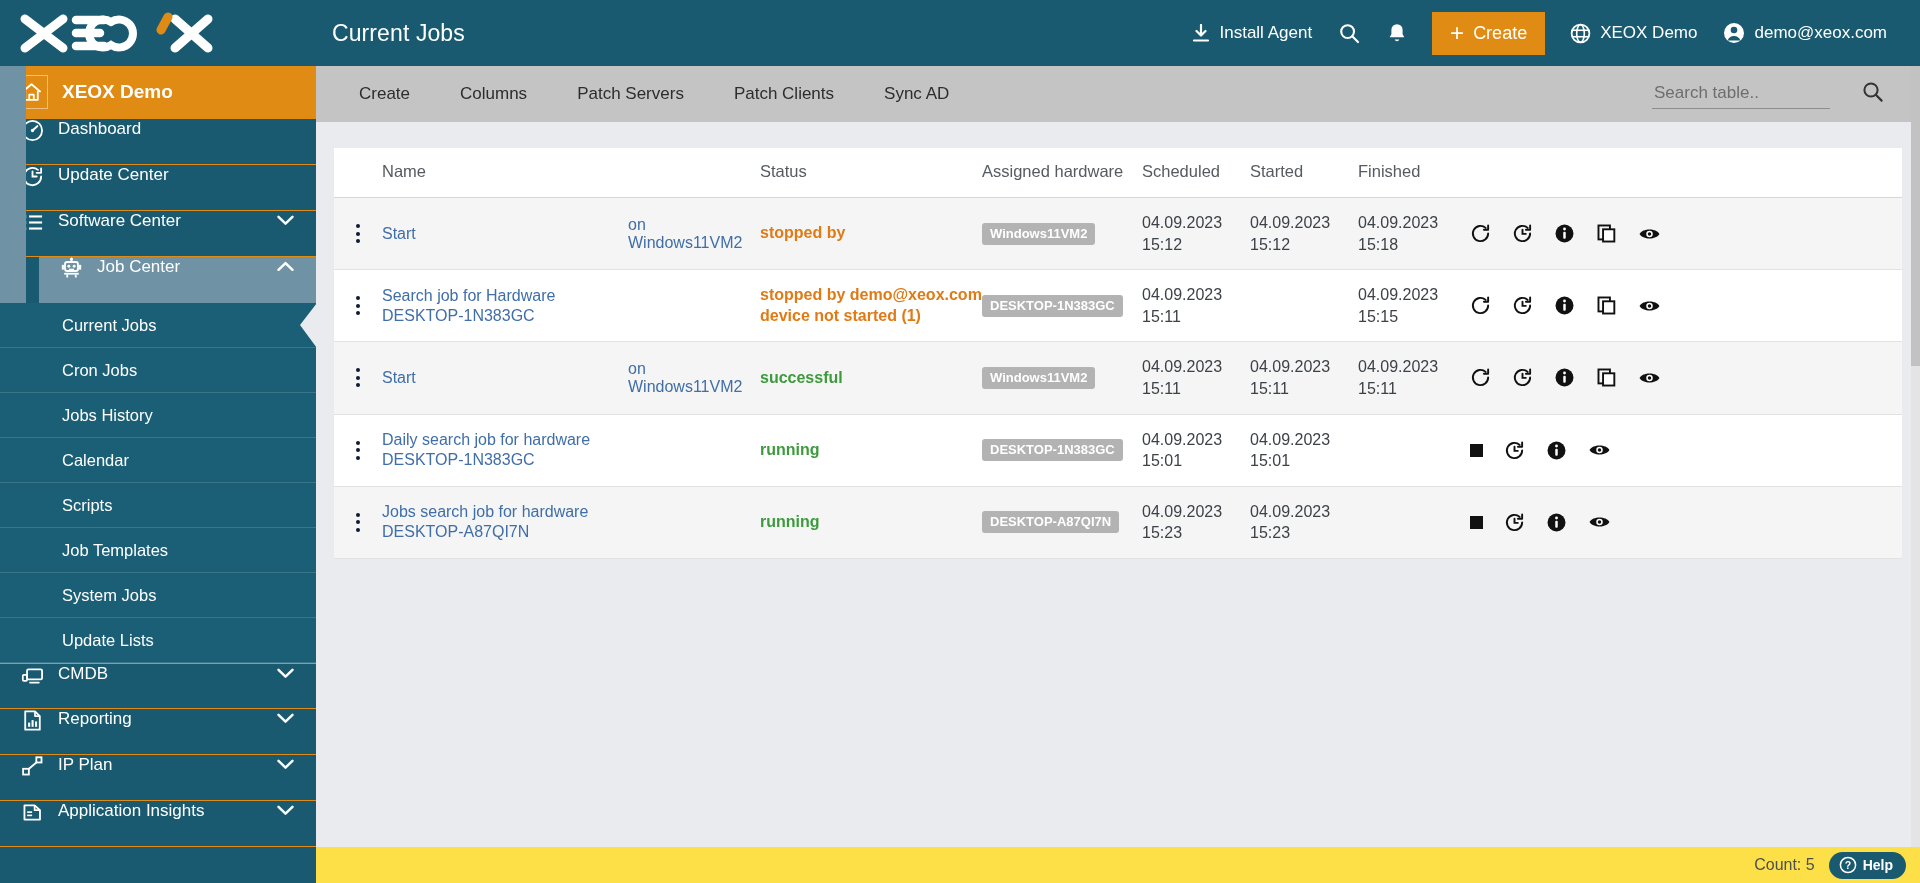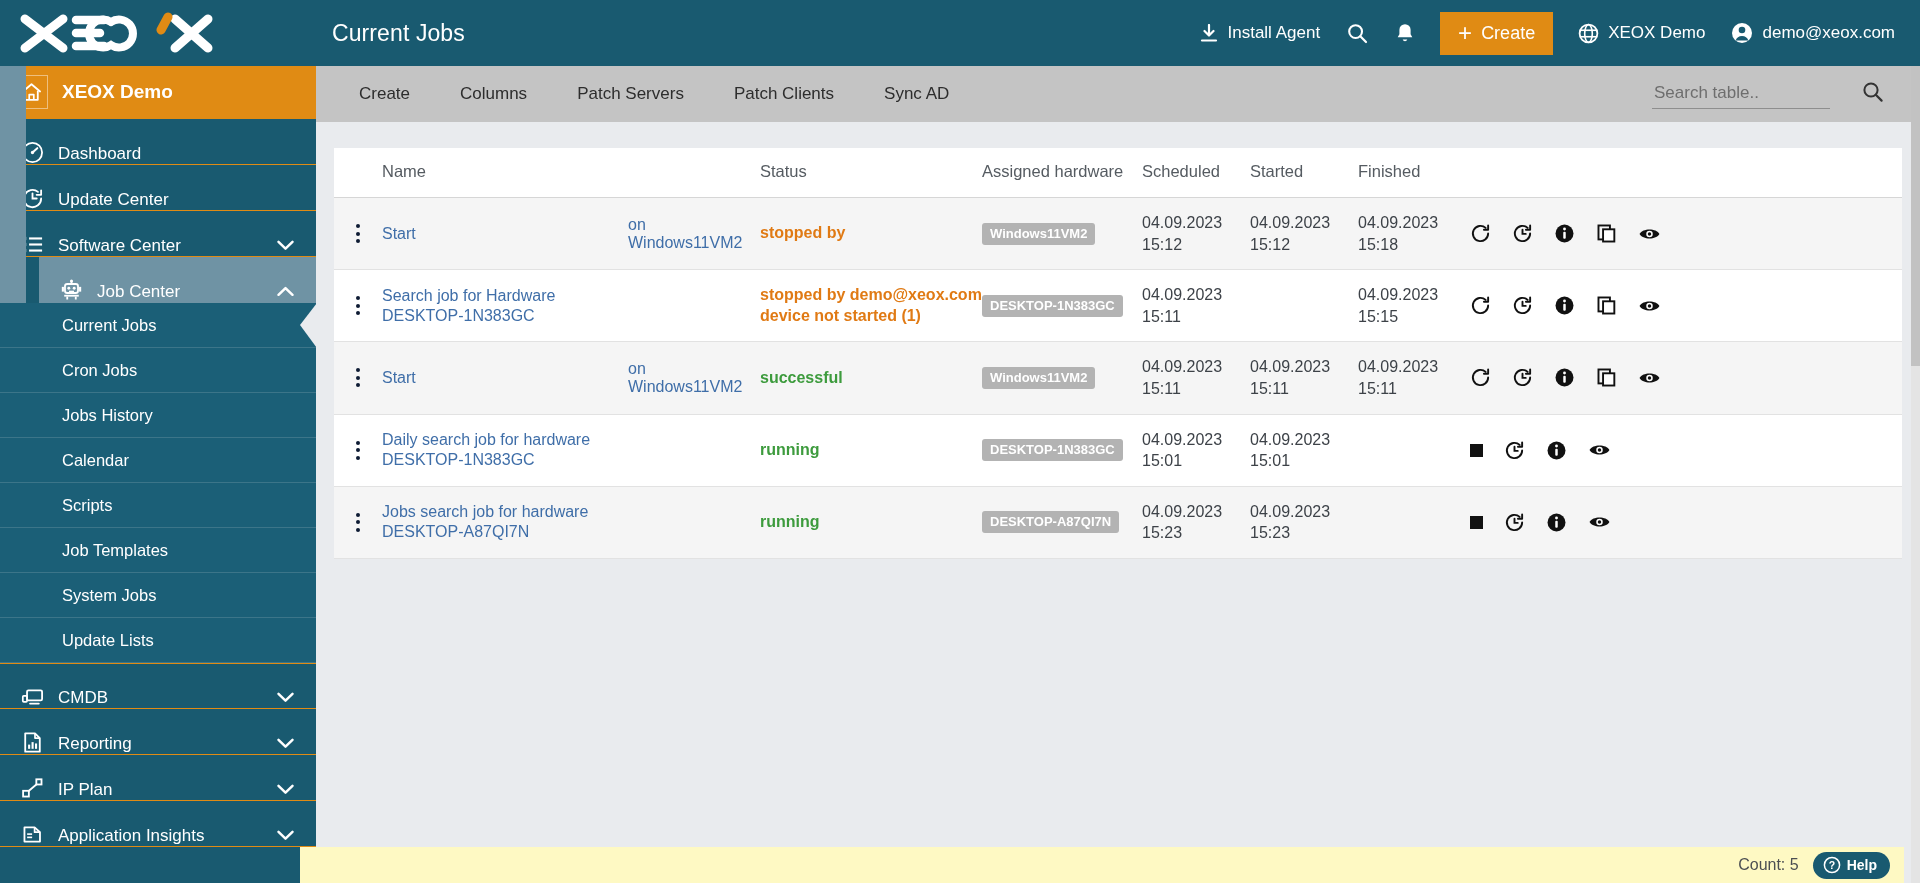--- a/index.html
+++ b/index.html
@@ -18,21 +18,21 @@
   }
   .logo-wrap {
     width:320px; height:66px; display:flex; align-items:center; padding-left:16px;
   }
   .logo-svg { display:block; }
   .page-title {
     color:#ffffff; font-size:23px; font-weight:400; margin-left:12px;
     letter-spacing:.1px;
   }
   .topbar-right {
-    margin-left:auto; display:flex; align-items:center; gap:0px; padding-right:12px;
+    margin-left:auto; display:flex; align-items:center; gap:0px; padding-right:20px;
     height:66px;
   }
   .tb-item {
     display:flex; align-items:center; gap:9px; color:#ffffff;
     font-size:17px; padding:0 13px; height:66px; cursor:pointer;
   }
   .tb-icon-only { padding:0 14px; }
   .create-btn {
     background:#e08b14; color:#fff; font-size:18px;
     height:43px; padding:0 18px; display:flex; align-items:center; gap:9px;
@@ -51,21 +51,21 @@
     padding-left:14px; gap:14px;
   }
   .home-box {
     width:34px; height:34px; border:1px solid rgba(255,255,255,.45);
     display:flex; align-items:center; justify-content:center;
   }
   .tenant-name { color:#fff; font-size:19px; font-weight:bold; }
 
   .nav-top { border-top:1px solid #e08b14; }
   .nav-item {
-    height:46px; display:flex; align-items:flex-end; gap:13px;
+    height:46px; display:flex; align-items:flex-start; gap:13px;
     padding-left:19px; color:#fff; font-size:17px; cursor:pointer;
     border-bottom:1px solid #e08b14; position:relative;
   }
   .nav-item .chev { margin-left:auto; margin-right:22px; }
   .nav-item.active-group { background:#6f93a4; border-bottom:1px solid #6f93a4;margin-left:39px; }
   .nav-ico { width:26px; display:flex; align-items:center; justify-content:center; flex:0 0 26px; }
 
   .subnav { background:#195a70; }
   .sub-item {
     height:45px; display:flex; align-items:center;
@@ -152,22 +152,22 @@
     white-space:nowrap;
   }
   .dt { line-height:1.35; color:#3d4248; font-size:16px; }
 
   .actions { display:flex; align-items:center; gap:21px; padding-right:22px; justify-content:flex-start; }
   .act { cursor:pointer; display:flex; align-items:center; }
   .sq-stop { width:13px; height:13px; background:#111; display:block; }
 
   
   .footer {
-    position:absolute; bottom:0; left:300px; width:1604px; height:36px;
-    background:#fef9c3; display:flex; align-items:center; justify-content:flex-end;
+    position:absolute; bottom:0; left:316px; width:1604px; height:36px;
+    background:#fde047; display:flex; align-items:center; justify-content:flex-end;
     padding-right:14px; gap:14px;
   }
   .count-txt { color:#4c4f52; font-size:16px; }
   .help-btn {
     background:#195a70; color:#fff; font-size:14px; font-weight:bold;
     height:27px; border-radius:14px; display:flex; align-items:center; gap:6px;
     padding:0 13px 0 10px; cursor:pointer; border:none;
     font-family:"Liberation Sans", sans-serif;
   }
   .scroll-rail {

